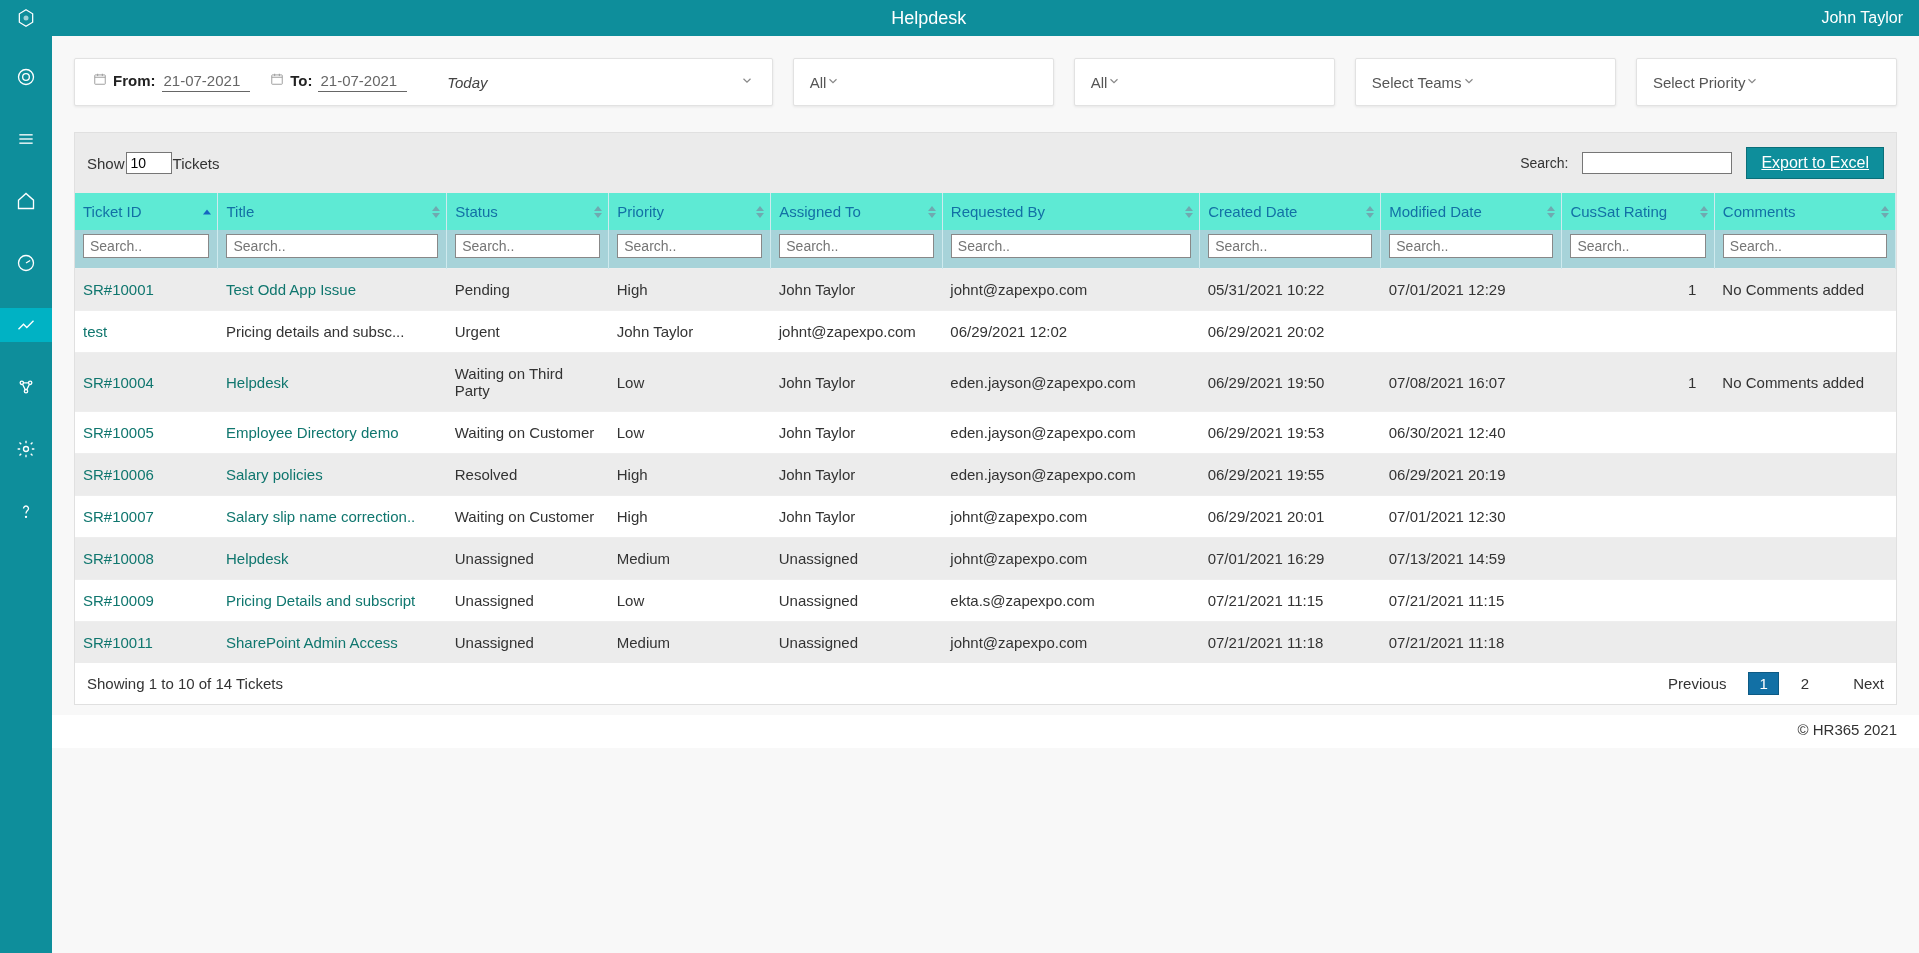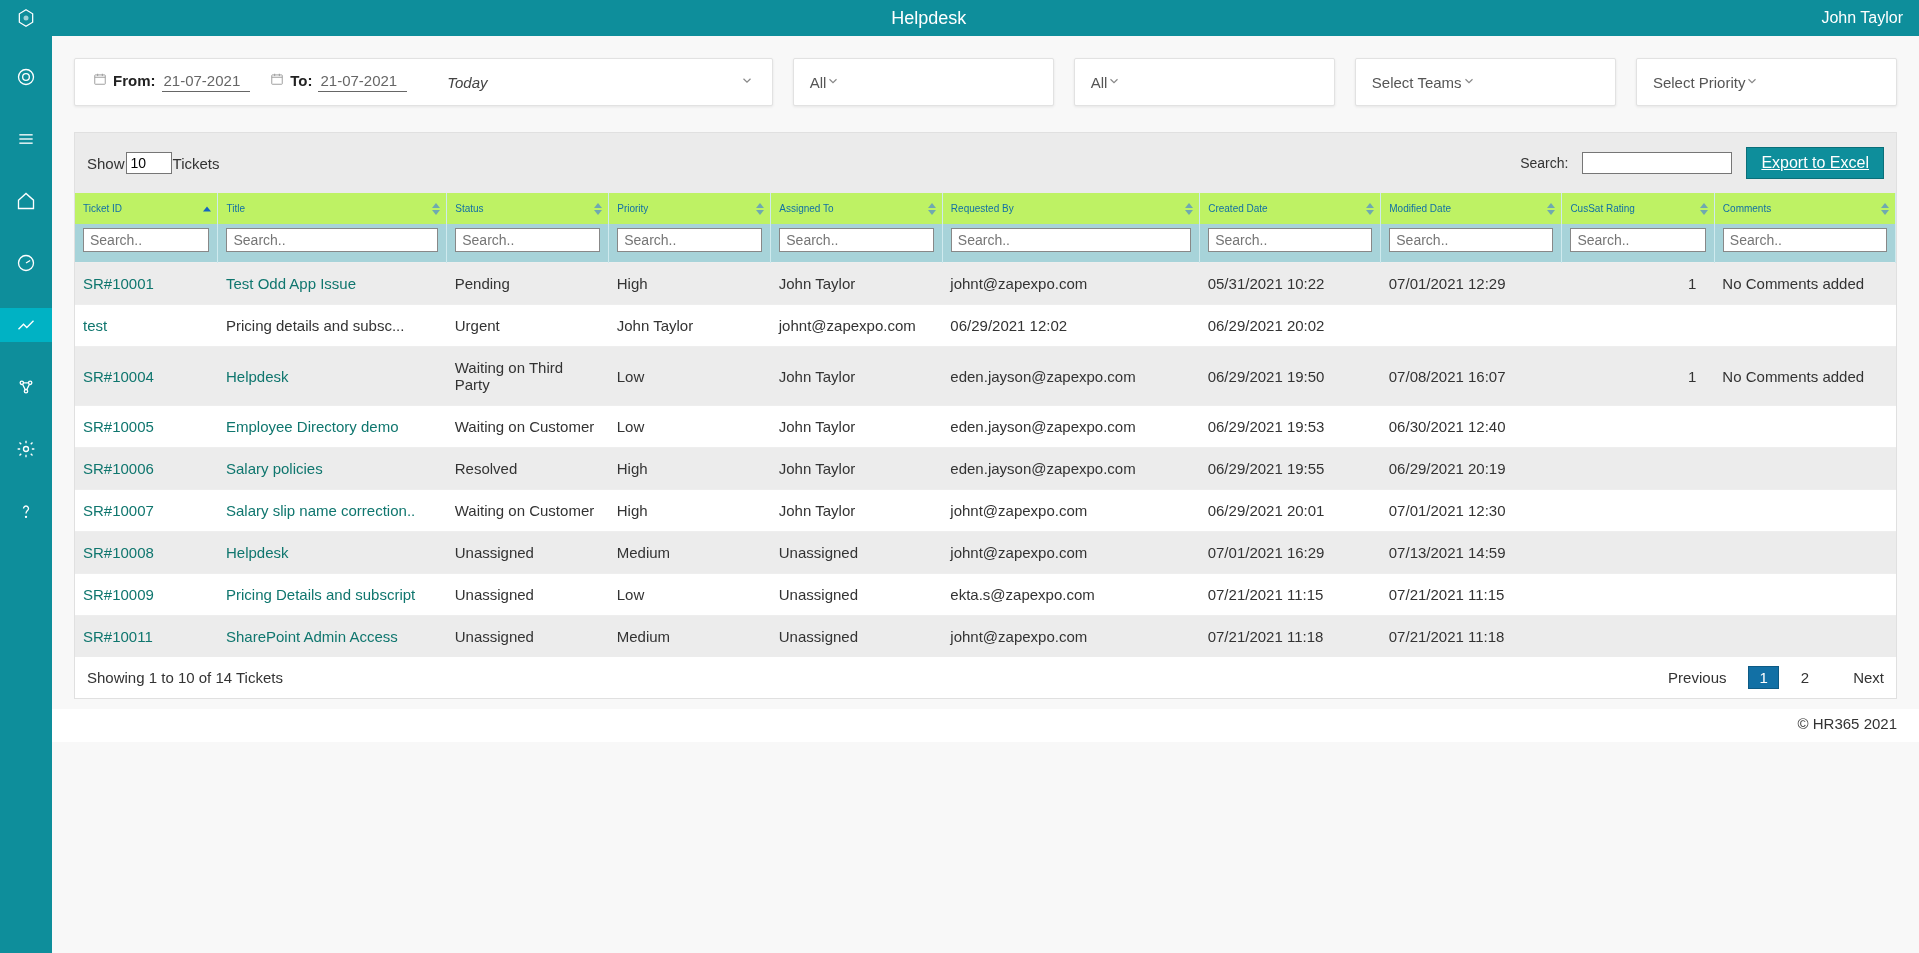--- a/index.html
+++ b/index.html
@@ -27,21 +27,21 @@
 .chev svg { width: 14px; height: 14px; stroke: #888; fill: none; stroke-width: 2; }
 .cal-icon svg { width: 14px; height: 14px; stroke: #999; fill: none; stroke-width: 1.6; }
 .panel { background: #ebebeb; margin: 16px 22px 10px 22px; border: 1px solid #e0e0e0; }
 .panel-top { display: flex; align-items: center; justify-content: space-between; padding: 14px 12px; }
 .panel-top .left { display: flex; align-items: center; gap: 1px; font-size: 15px; color: #333; }
 .panel-top .left input { width: 46px; height: 22px; border: 1px solid #767676; padding: 0 4px; font-size: 14px; background:#fff; }
 .panel-top .right { display: flex; align-items: center; gap: 14px; }
 .panel-top .right input { width: 150px; height: 22px; border: 1px solid #767676; background:#fff; }
 .export-btn { background: #0E8E9B; color: #fff; border: 1px solid #0a6f79; padding: 6px 14px; font-size: 16px; text-decoration: underline; cursor: pointer; }
 table { width: 100%; border-collapse: collapse; background: #fff; table-layout: fixed; }
-thead tr.hdr th { background: #bef264; color: #1270a5; font-weight: 400; text-align: left; padding: 10px 8px; border-right: 1px solid #cfeaee; position: relative; font-size: 10px; }
+thead tr.hdr th { background: #5eead4; color: #1270a5; font-weight: 400; text-align: left; padding: 10px 8px; border-right: 1px solid #cfeaee; position: relative; font-size: 15px; }
 thead tr.hdr th.sorted { color: #1270a5; }
 thead tr.hdr th .sort-ind { position: absolute; right: 6px; top: 50%; transform: translateY(-50%); display:flex; flex-direction:column; gap:1px;}
 thead tr.hdr th .sort-ind svg { width: 8px; height: 6px; fill: #6fa9b0; }
 thead tr.hdr th.sorted .sort-ind svg.up { fill: #1565c0; }
 thead tr.srch th { background: #A7D3D9; padding: 4px 8px 10px 8px; border-right: 1px solid #cfeaee; }
 thead tr.srch th input { width: 100%; height: 24px; border: 1px solid #888; padding: 0 6px; font-size: 14px; background:#fff; }
 tbody td { padding: 12px 8px; border-top: 1px solid #eee; font-size: 15px; color: #333; vertical-align: middle; word-wrap: break-word; overflow: hidden; text-overflow: ellipsis; }
 tbody tr.odd td { background: #ececec; }
 tbody td.link { color: #0f766e; }
 tbody td.rating { text-align: right; padding-right: 18px; }

